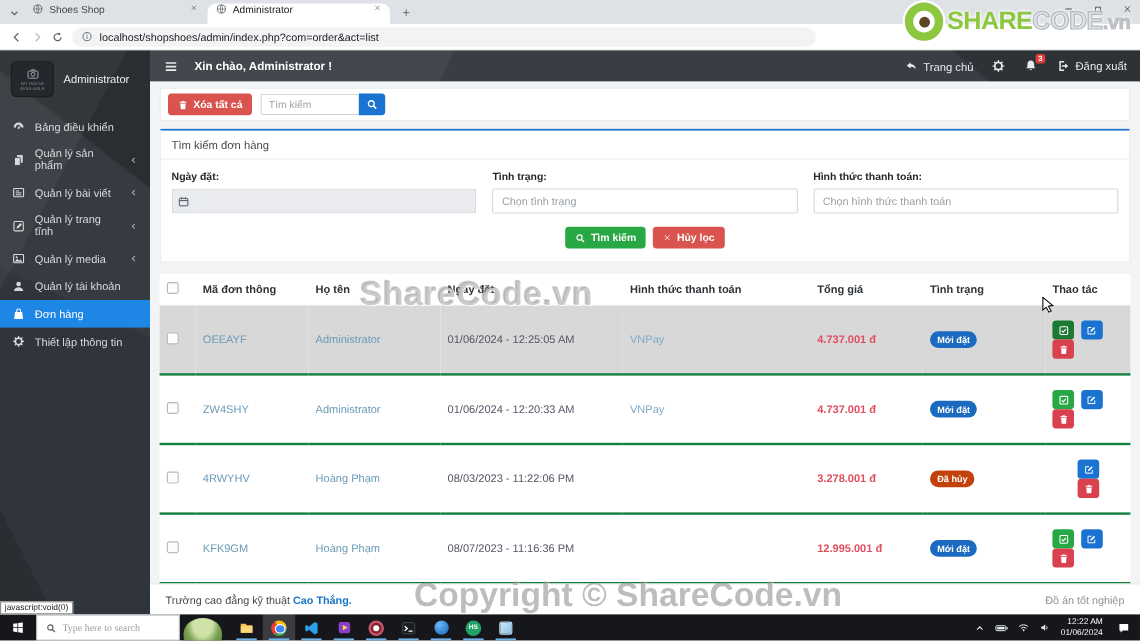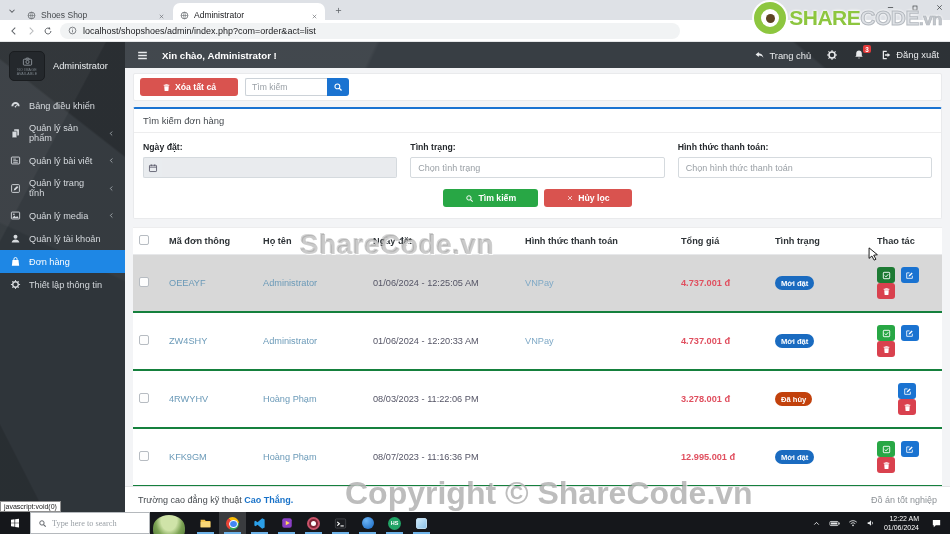--- a/index.html
+++ b/index.html
@@ -4,21 +4,21 @@
 <style>
   *{margin:0;padding:0;box-sizing:border-box}
   html,body{width:950px;height:534px}
   body{font-family:"Liberation Sans","DejaVu Sans",sans-serif;background:#fff}
   .screen{position:relative;width:950px;height:534px;overflow:hidden;font-size:10px;color:#333;background:#fff}
   svg{display:block}
 
   
   .tabstrip{height:20px;background:#dee1e6;display:flex;align-items:flex-end;padding-left:4px;position:relative}
   .tab-chev{width:16px;height:16px;margin-bottom:1px;display:flex;align-items:center;justify-content:center;color:#5f6368}
-  .tab{display:flex;align-items:flex-end;gap:5px;width:152px;height:17px;padding:0 7px;border-radius:7px 7px 0 0;font-size:8.5px;color:#45494d;margin-right:1px}
+  .tab{display:flex;align-items:flex-start;gap:5px;width:152px;height:17px;padding:0 7px;border-radius:7px 7px 0 0;font-size:8.5px;color:#45494d;margin-right:1px}
   .tab.active{background:#fff;color:#202124}
   .tab .fav{color:#5f6368}
   .tab .title{flex:1;white-space:nowrap;overflow:hidden}
   .tab .tclose{color:#5f6368}
   .newtab{width:16px;height:16px;margin:0 0 2px 4px;display:flex;align-items:center;justify-content:center;color:#5f6368}
   .wincontrols{position:absolute;right:6px;top:3px;display:flex;gap:16px;color:#3c4043;align-items:center}
   .addressbar{height:22px;background:#fff;display:flex;align-items:center;gap:7px;padding:0 9px;border-bottom:1px solid #e4e6e8}
   .navbtn{color:#5f6368}
   .urlbox{width:620px;height:16px;background:#f1f3f4;border-radius:8px;display:flex;align-items:center;gap:6px;padding:0 8px;font-size:9px;color:#202124}
   .urlbox .info{color:#5f6368}
@@ -52,21 +52,21 @@
   .topnav{height:26px;display:flex;align-items:center;color:#e9ebed;padding:0 11px;gap:13px;background-color:#383e44;background-image:linear-gradient(115deg,rgba(255,255,255,.05) 0 30%,transparent 30.5%),linear-gradient(-140deg,rgba(0,0,0,.2) 0 18%,transparent 18.5%)}
   .greeting{font-size:9.7px;font-weight:bold;color:#fff}
   .nav-right{margin-left:auto;display:flex;align-items:center;gap:15px;font-size:9.4px}
   .nav-link{display:flex;align-items:flex-start;gap:4px;color:#e9ebed;cursor:pointer}
   .bellwrap{position:relative}
   .nbadge{position:absolute;top:-4px;right:-6px;background:#e23b3b;color:#fff;font-size:6.3px;padding:.5px 2.5px;border-radius:2px;font-weight:bold}
 
   .content{flex:1;background:#f3f4f6;overflow:hidden;display:flex;flex-direction:column;position:relative}
   .panel{background:#fff;border:1px solid #e9eaec;margin:5px 8px 0;border-radius:2px}
   .toolbar-panel{display:flex;align-items:center;gap:7px;padding:4px 6px}
-  .btn{display:inline-flex;align-items:center;gap:4px;border:none;border-radius:3px;color:#fff;font-size:8.7px;padding:4px 22px;font-weight:bold;cursor:pointer;font-family:inherit}
+  .btn{display:inline-flex;align-items:center;gap:4px;border:none;border-radius:3px;color:#fff;font-size:8.7px;padding:4px 8px;font-weight:bold;cursor:pointer;font-family:inherit}
   .btn-red{background:#d9534f}
   .btn-green{background:#28a745}
   .btn-sq{background:#1a73d1;border-radius:0 3px 3px 0;padding:0 6px;height:18px}
   .igroup{display:flex;align-items:stretch}
   .ti{height:18px;border:1px solid #ccd2d8;border-right:none;border-radius:2px 0 0 2px;font-size:8.6px;padding:0 6px;width:82px;font-family:inherit;color:#333}
   .ti::placeholder,.finput::placeholder,.tb-search input::placeholder{color:#9aa0a6}
 
   .filter-panel{border-top:2px solid #1a73d1;margin-top:6px}
   .filter-head{padding:6px 9px;border-bottom:1px solid #ededee;font-size:9.4px;color:#454a4f}
   .filter-body{display:flex;gap:13px;padding:9px 9px 2px}
@@ -94,21 +94,21 @@
   .act-approve{background:#28a745}
   .act-approve.hovered{background:#1d7a33}
   .act-edit{background:#1a73d1}
   .act-del{background:#d9414e}
 
   .footer{height:26px;background:#fff;border-top:1px solid #e3e4e6;display:flex;align-items:center;padding:0 13px;font-size:9px;color:#454a4f}
   .footer .blue{color:#1a73c9;font-weight:bold;cursor:pointer}
   .footer-right{margin-left:auto;color:#8d9297}
 
   .wm-table{position:absolute;left:300px;top:229px;font-size:28px;font-weight:bold;color:rgba(125,125,125,.38);text-shadow:1px 1px 0 rgba(255,255,255,.85),-1px -1px 0 rgba(110,110,110,.3);letter-spacing:.5px;pointer-events:none;z-index:30}
-  .wm-copy{position:absolute;left:345px;bottom:22px;font-size:32px;font-weight:bold;color:rgba(128,128,128,.52);text-shadow:1px 1px 0 rgba(255,255,255,.75);white-space:nowrap;pointer-events:none;z-index:30}
+  .wm-copy{position:absolute;left:345px;bottom:22px;font-size:28px;font-weight:bold;color:rgba(128,128,128,.52);text-shadow:1px 1px 0 rgba(255,255,255,.75);white-space:nowrap;pointer-events:none;z-index:30}
   .cursorarrow{position:absolute;left:866px;top:247px;z-index:45;pointer-events:none}
   .status-tip{position:absolute;left:0;bottom:22px;background:#fff;border:1px solid #8f8f8f;font-size:7px;padding:1px 3px;color:#1b1b1b;z-index:44}
 
   
   .taskbar{position:absolute;left:0;bottom:0;width:950px;height:22px;background:#15171b;display:flex;align-items:center;color:#fff;z-index:42}
   .tb-start{width:30px;height:100%;display:flex;align-items:center;justify-content:center;cursor:pointer}
   .tb-search{width:120px;height:100%;background:#fff;color:#5f6368;display:flex;align-items:center;gap:5px;padding:0 7px;border:1px solid #b5b9bd}
   .tb-search input{border:none;outline:none;width:85px;font-size:8.3px;font-family:Liberation Serif, serif;background:transparent}
   .tb-weather{width:38px;height:100%;position:relative;overflow:hidden;cursor:pointer}
   .tb-weather .hill{position:absolute;left:3px;top:3px;width:32px;height:26px;background:radial-gradient(ellipse at 50% 20%,#cfe3a8 0 35%,#7ba253 60%,#4f7337 100%);border-radius:50% 50% 40% 40%}

